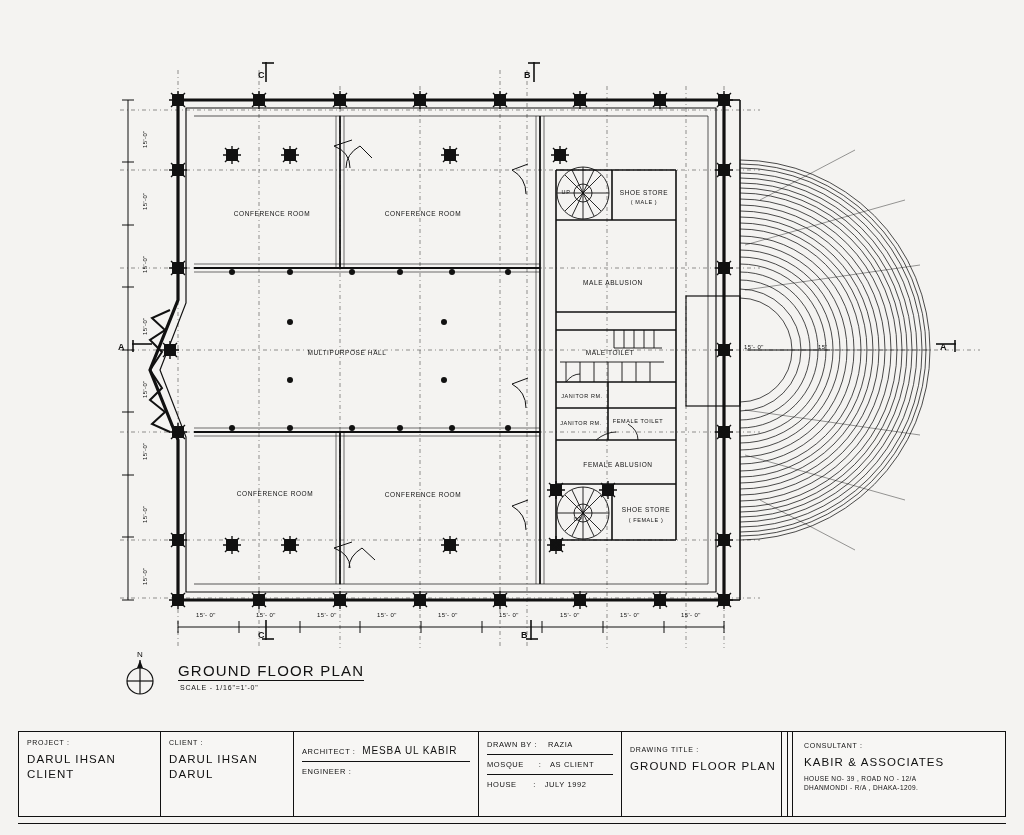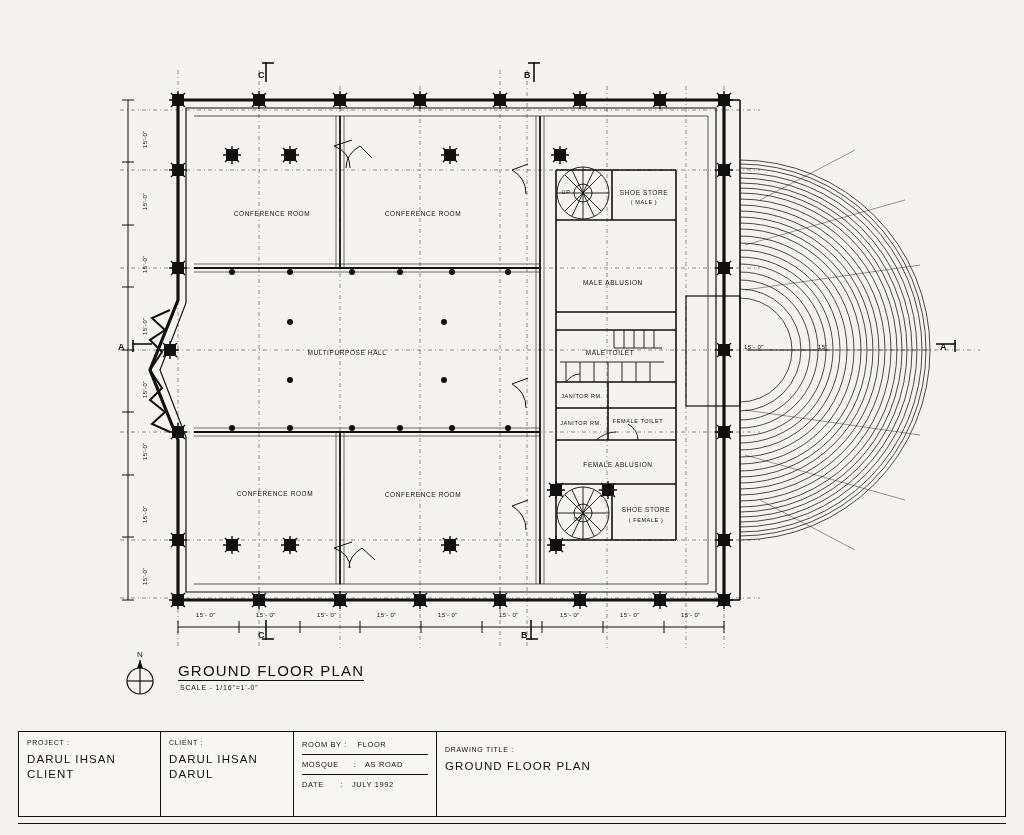--- a/index.html
+++ b/index.html
@@ -499,39 +499,57 @@
       <div class="tb-big">DARUL  IHSAN</div>
       <div class="tb-big">CLIENT</div>
     </div>
 
     <div class="cell" style="width:133px;">
       <div class="tb-head">CLIENT :</div>
       <div class="tb-big">DARUL  IHSAN</div>
       <div class="tb-big">DARUL</div>
     </div>
 
+    <div class="cell" style="width:185px;padding-top:14px;">
+      <div class="tb-row">
+        <span>ARCHITECT :</span>
+        <span style="margin-left:4px;font-size:10px;letter-spacing:.9px;">MESBA UL KABIR</span>
+      </div>
+      <div class="tb-row last">
+        <span>ENGINEER :</span>
+        <span style="margin-left:4px;"></span>
+      </div>
+    </div>
 
     <div class="cell" style="width:143px;padding-top:8px;">
       <div class="tb-row">
-        <span>ROOM BY :</span>
-        <span style="margin-left:8px;">FLOOR</span>
+        <span>DRAWN BY :</span>
+        <span style="margin-left:8px;">RAZIA</span>
       </div>
       <div class="tb-row">
         <span>MOSQUE</span>
         <span style="margin-left:12px;">:</span>
-        <span style="margin-left:6px;">AS ROAD</span>
+        <span style="margin-left:6px;">AS CLIENT</span>
       </div>
       <div class="tb-row last">
-        <span>DATE</span>
+        <span>HOUSE</span>
         <span style="margin-left:14px;">:</span>
         <span style="margin-left:6px;">JULY  1992</span>
       </div>
     </div>
 
     <div class="cell" style="width:160px;padding-top:14px;">
       <div class="tb-head">DRAWING TITLE :</div>
       <div class="tb-big" style="margin-top:6px;">GROUND FLOOR PLAN</div>
     </div>
 
+    <div class="cell" style="flex:1;padding-left:22px;padding-top:10px;">
+      <div class="tb-dbl" style="left:5px;"></div>
+      <div class="tb-dbl" style="left:10px;"></div>
+      <div class="tb-head">CONSULTANT :</div>
+      <div class="tb-big" style="margin-bottom:4px;">KABIR &amp; ASSOCIATES</div>
+      <div class="tb-sub">HOUSE NO- 39 , ROAD NO - 12/A</div>
+      <div class="tb-sub">DHANMONDI - R/A ,  DHAKA-1209.</div>
+    </div>
   </div>
 
   <div class="bottom-strip"></div>
 </div>
 
 </body></html>

